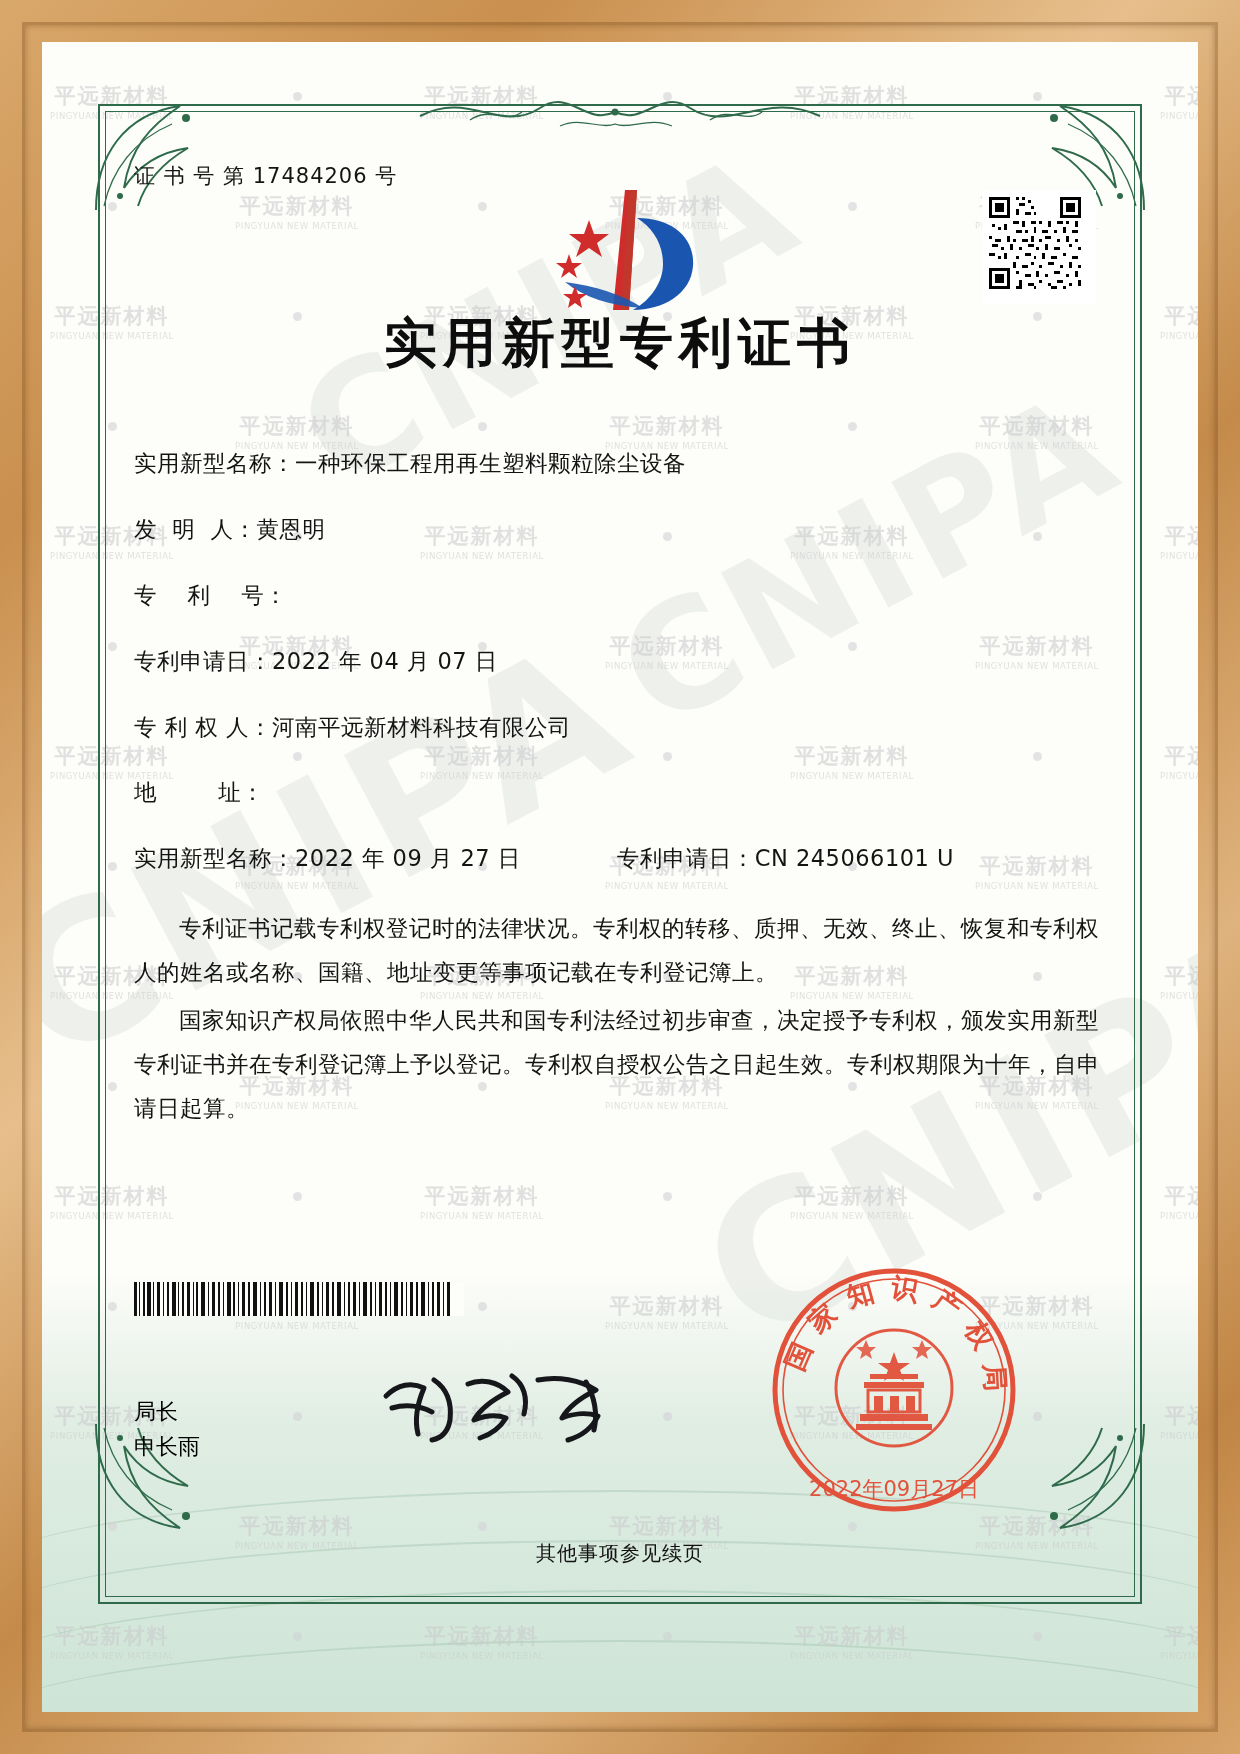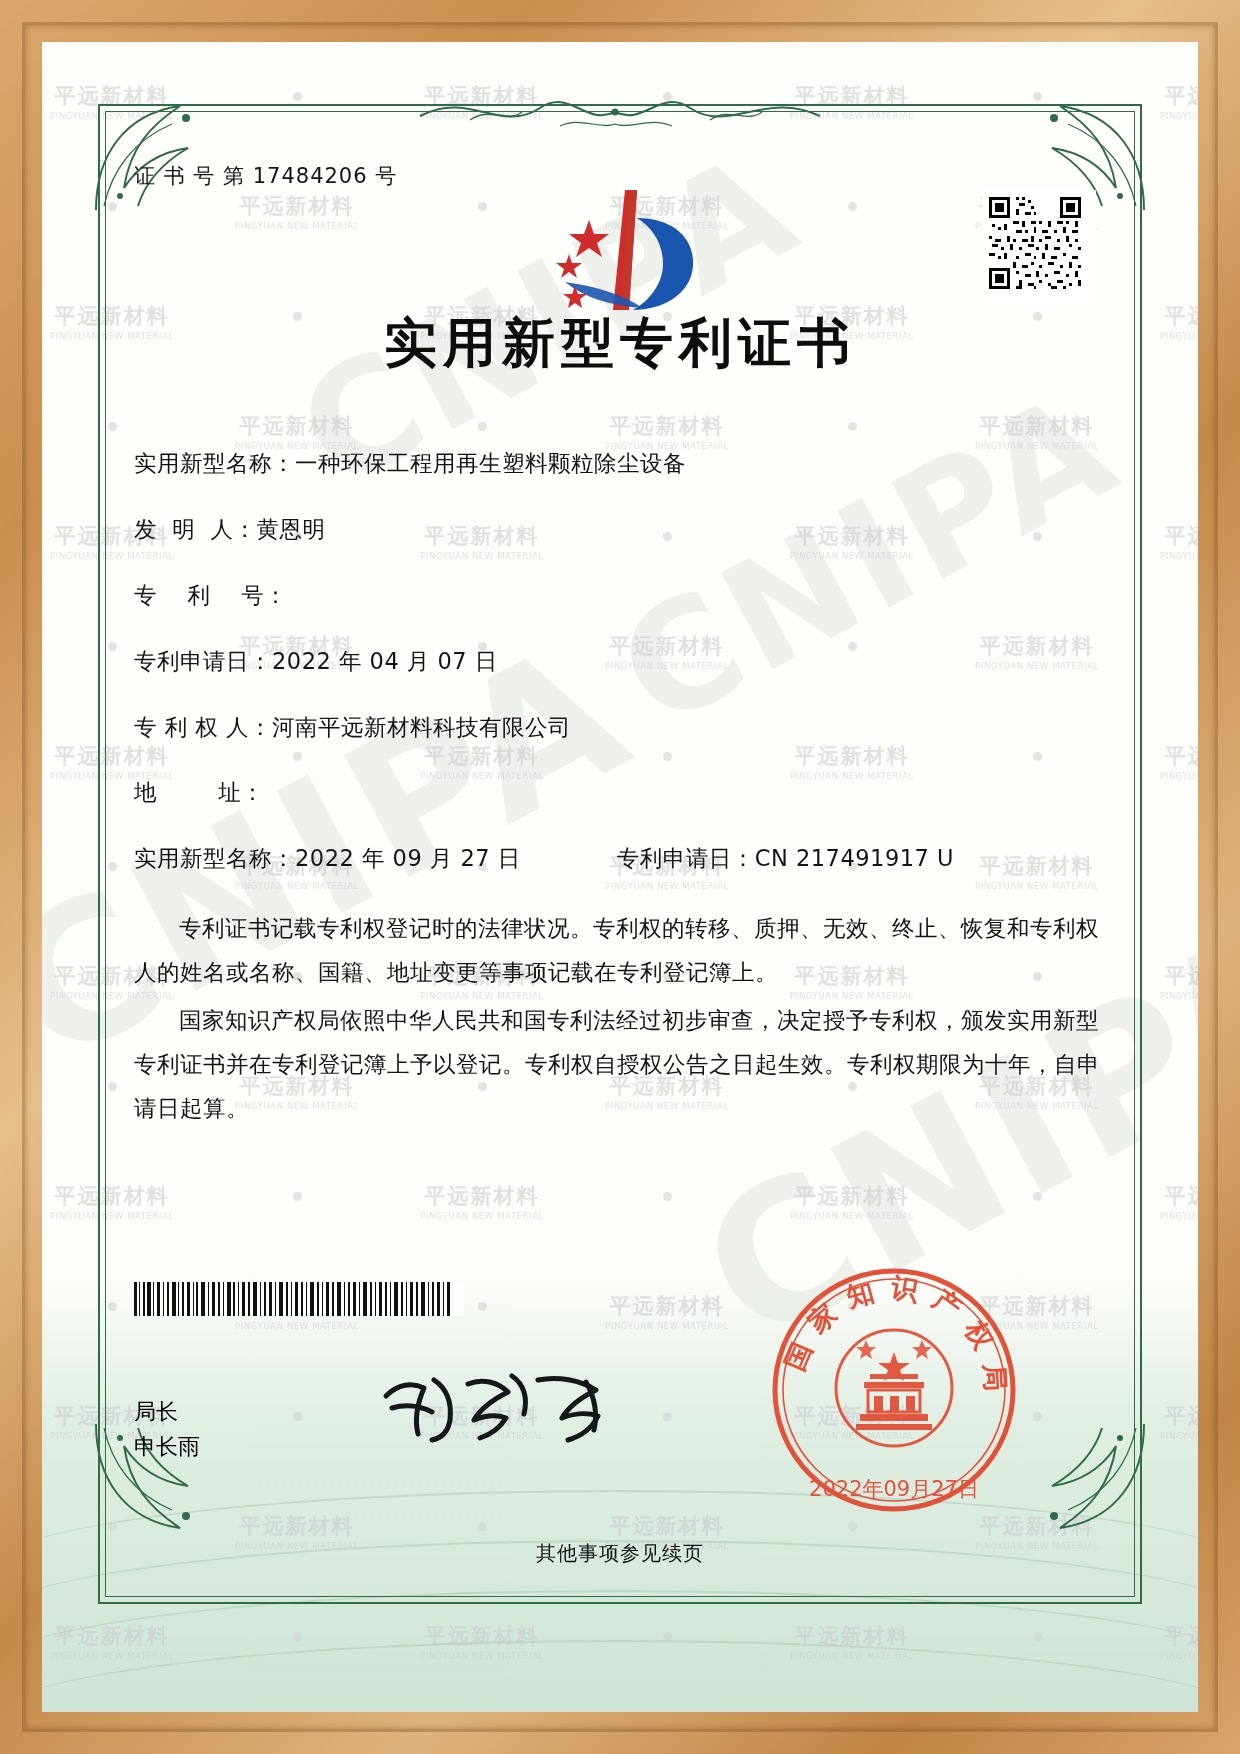--- a/index.html
+++ b/index.html
@@ -499,21 +499,21 @@
         <span class="f-value">河南平远新材料科技有限公司</span>
       </div>
       <div class="field">
         <span class="f-label">地        址：</span>
       </div>
 
       <div class="field two-col">
         <span class="f-label">实用新型名称：</span>
         <span>2022 年 09 月 27 日</span>
         <span class="col2">专利申请日：</span>
-        <span>CN 217491917 U</span>
+        <span>CN 245066101 U</span>
       </div>
     </div>
 
     <div class="para p2">专利证书记载专利权登记时的法律状况。专利权的转移、质押、无效、终止、恢复和专利权人的姓名或名称、国籍、地址变更等事项记载在专利登记簿上。</div>
     <div class="para">国家知识产权局依照中华人民共和国专利法经过初步审查，决定授予专利权，颁发实用新型专利证书并在专利登记簿上予以登记。专利权自授权公告之日起生效。专利权期限为十年，自申请日起算。</div>
   </div>
 
   <div class="barcode">
     <svg width="330" height="34" viewBox="0 0 330 34" shape-rendering="crispEdges">
       <rect width="330" height="34" fill="#fdfdf9"></rect>

